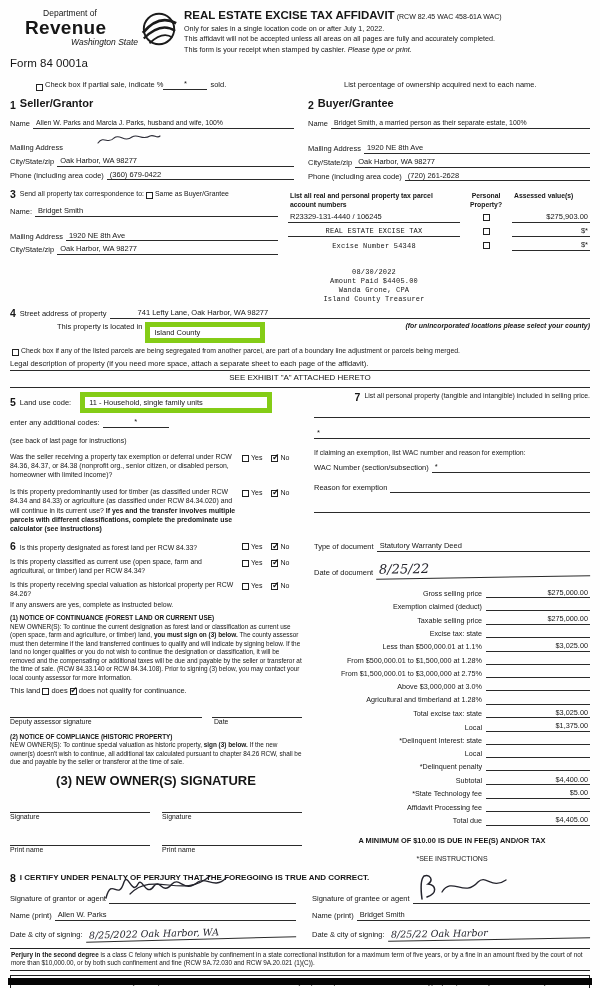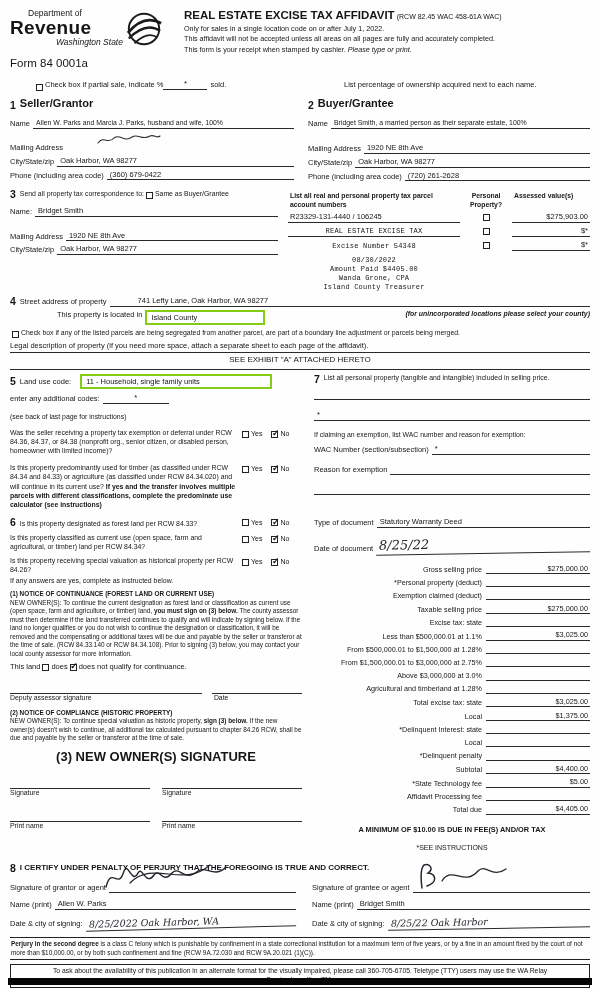--- a/index.html
+++ b/index.html
@@ -2,21 +2,21 @@
 <html><head>
 <meta charset="utf-8">
 <style>
   * { margin:0; padding:0; box-sizing:border-box; }
   html,body { background:#fff; }
   .page {
     width:600px; height:988px; background:#fefefe; position:relative;
     font-family:"Liberation Sans", sans-serif; font-size:7.5px; color:#161616;
     padding:8px 10px 0 10px; overflow:hidden; line-height:1.3;
   }
-  .flex { display:flex; }
+  .flex { display:flex;justify-content:flex-end; }
   .row { display:flex; align-items:flex-end; }
   .lbl { white-space:nowrap; padding-right:3px; }
   .fill { flex:1; border-bottom:1px solid #2a2a2a; padding:0 3px; min-height:10px; }
   .u { border-bottom:1px solid #2a2a2a; }
   .right { text-align:right; }
   .center { text-align:center; }
   .bold { font-weight:bold; }
   .it { font-style:italic; }
   .snum { font-weight:bold; font-size:10.5px; line-height:1; padding-right:4px; }
   .stitle { font-weight:bold; font-size:11px; }
@@ -45,21 +45,21 @@
   .title { font-weight:bold; font-size:11.5px; }
   .title-rcw { font-size:7px; }
   .hnote { font-size:7.2px; margin-top:1px; }
   
   .pc1 { width:172px; flex:none; padding:0 2px; }
   .pc2 { width:52px; flex:none; text-align:center; }
   .pc3 { flex:1; padding:0 2px; }
   .prow { display:flex; align-items:flex-end; margin-top:3px; }
   .phead { align-items:flex-start; font-size:6.8px; font-weight:bold; line-height:1.25; }
   
-  .inbox { border:2px solid #84cc16; padding:1px 4px; background:#fff; }
+  .inbox { border:5px solid #84cc16; padding:1px 4px; background:#fff; }
   
   .tax-row { display:flex; align-items:flex-end; margin-top:3.2px; }
   .tax-lbl { flex:1; text-align:right; padding-right:4px; font-size:7.2px; white-space:nowrap; }
   .tax-val { width:104px; flex:none; border-bottom:1px solid #2a2a2a; text-align:right;
              padding:0 2px; min-height:10px; font-size:7.3px; }
   .sig-svg { position:absolute; pointer-events:none; }
   .exhibit { text-align:center; border-bottom:1px solid #2a2a2a; padding:2px 0 3px 0; font-size:8px; }
   .scan-bar { position:absolute; left:8px; right:8px; bottom:3px; height:7px; background:#050505; }
 </style>
 </head>
@@ -196,21 +196,21 @@
       <div class="prow">
         <div class="pc1 u center stampf">REAL ESTATE EXCISE TAX</div>
         <div class="pc2"><span class="cb"></span></div>
         <div class="pc3 u right">$*</div>
       </div>
       <div class="prow">
         <div class="pc1 center stampf">Excise Number 54348</div>
         <div class="pc2"><span class="cb"></span></div>
         <div class="pc3 u right">$*</div>
       </div>
-      <div class="center stampf" style="width:172px; margin-top:5px;">
+      <div class="center stampf" style="width:172px; margin-top:17px;">
         <div>08/30/2022</div>
         <div>Amount Paid $4405.00</div>
         <div>Wanda Grone, CPA</div>
         <div>Island County Treasurer</div>
       </div>
     </div>
   </div>
 
   <div class="mt4">
     <div class="row">
@@ -399,24 +399,20 @@
         <span class="fill">Statutory Warranty Deed</span>
       </div>
       <div class="row mt8" style="min-height:16px;">
         <span class="lbl">Date of document</span>
         <span class="fill hand" style="font-size:13px; transform:rotate(-1deg);">8/25/22</span>
       </div>
       <div class="mt10">
         <div class="tax-row">
             <span class="tax-lbl">Gross selling price</span>
             <span class="tax-val">$275,000.00</span>
-          </div>
-        <div class="tax-row">
-            <span class="tax-lbl">*Personal property (deduct)</span>
-            <span class="tax-val"></span>
           </div>
         <div class="tax-row">
             <span class="tax-lbl">Exemption claimed (deduct)</span>
             <span class="tax-val"></span>
           </div>
         <div class="tax-row">
             <span class="tax-lbl">Taxable selling price</span>
             <span class="tax-val">$275,000.00</span>
           </div>
         <div class="tax-row">

